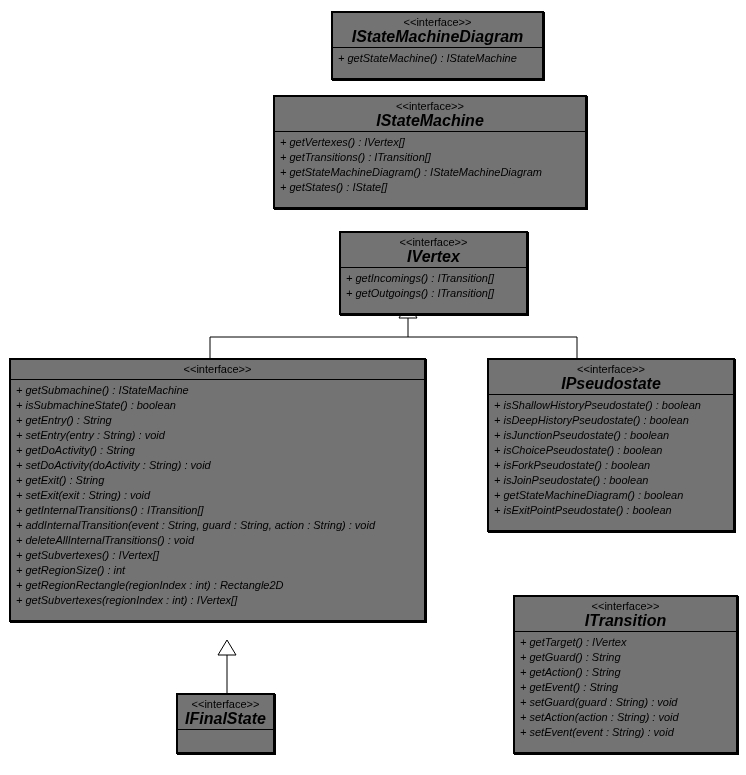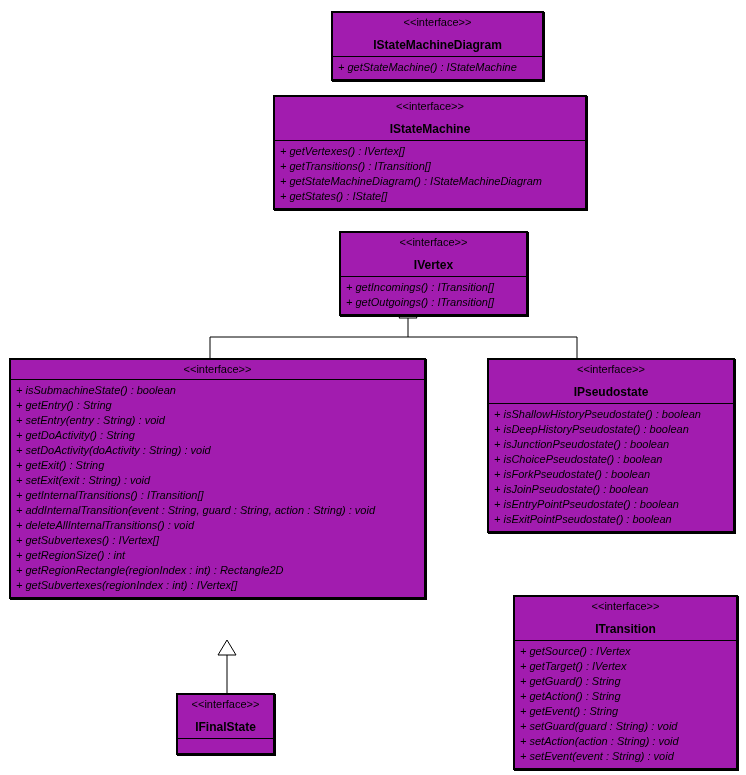--- a/index.html
+++ b/index.html
@@ -13,46 +13,46 @@
   }
   .connectors {
     position: absolute;
     left: 0; top: 0;
     width: 746px; height: 775px;
   }
   .connectors line { stroke: #000000; stroke-width: 1; }
   .connectors polygon { fill: #ffffff; stroke: #000000; stroke-width: 1; }
   .uml-box {
     position: absolute;
-    background: #a21caf;
+    background: #737373;
     border: 2px solid #000000;
     box-shadow: 1px 1px 0 #000000;
     box-sizing: border-box;
   }
   .uml-header {
     border-bottom: 1px solid #000000;
     text-align: center;
     padding: 3px 4px 3px 4px;
   }
   .stereotype {
     font-size: 11px;
     line-height: 13px;
     color: #000000;
     white-space: nowrap;
   }
   .iname {
-    font-size: 12px;
+    font-size: 16px;
     line-height: 15px;
     font-weight: bold;
+    font-style: italic;
     color: #000000;
     white-space: nowrap;
-    margin-top: 9px;
   }
   .uml-methods {
-    padding: 3px 5px 4px 5px;
+    padding: 3px 5px 12px 5px;
     min-height: 7px;
   }
   .method {
     font-size: 11px;
     line-height: 15px;
     font-style: italic;
     color: #000000;
     white-space: nowrap;
     overflow: hidden;
   }
@@ -114,20 +114,21 @@
         <div class="method">+ getIncomings() : ITransition[]</div>
         <div class="method">+ getOutgoings() : ITransition[]</div>
       </div>
   </div>
 
   <div class="uml-box" id="box-istate">
     <div class="uml-header">
       <div class="stereotype">&lt;&lt;interface&gt;&gt;</div>
     </div>
     <div class="uml-methods">
+        <div class="method">+ getSubmachine() : IStateMachine</div>
         <div class="method">+ isSubmachineState() : boolean</div>
         <div class="method">+ getEntry() : String</div>
         <div class="method">+ setEntry(entry : String) : void</div>
         <div class="method">+ getDoActivity() : String</div>
         <div class="method">+ setDoActivity(doActivity : String) : void</div>
         <div class="method">+ getExit() : String</div>
         <div class="method">+ setExit(exit : String) : void</div>
         <div class="method">+ getInternalTransitions() : ITransition[]</div>
         <div class="method">+ addInternalTransition(event : String, guard : String, action : String) : void</div>
         <div class="method">+ deleteAllInternalTransitions() : void</div>
@@ -143,32 +144,31 @@
       <div class="stereotype">&lt;&lt;interface&gt;&gt;</div>
       <div class="iname">IPseudostate</div>
     </div>
     <div class="uml-methods">
         <div class="method">+ isShallowHistoryPseudostate() : boolean</div>
         <div class="method">+ isDeepHistoryPseudostate() : boolean</div>
         <div class="method">+ isJunctionPseudostate() : boolean</div>
         <div class="method">+ isChoicePseudostate() : boolean</div>
         <div class="method">+ isForkPseudostate() : boolean</div>
         <div class="method">+ isJoinPseudostate() : boolean</div>
-        <div class="method">+ isEntryPointPseudostate() : boolean</div>
+        <div class="method">+ getStateMachineDiagram() : boolean</div>
         <div class="method">+ isExitPointPseudostate() : boolean</div>
       </div>
   </div>
 
   <div class="uml-box" id="box-itransition">
     <div class="uml-header">
       <div class="stereotype">&lt;&lt;interface&gt;&gt;</div>
       <div class="iname">ITransition</div>
     </div>
     <div class="uml-methods">
-        <div class="method">+ getSource() : IVertex</div>
         <div class="method">+ getTarget() : IVertex</div>
         <div class="method">+ getGuard() : String</div>
         <div class="method">+ getAction() : String</div>
         <div class="method">+ getEvent() : String</div>
         <div class="method">+ setGuard(guard : String) : void</div>
         <div class="method">+ setAction(action : String) : void</div>
         <div class="method">+ setEvent(event : String) : void</div>
       </div>
   </div>
 

